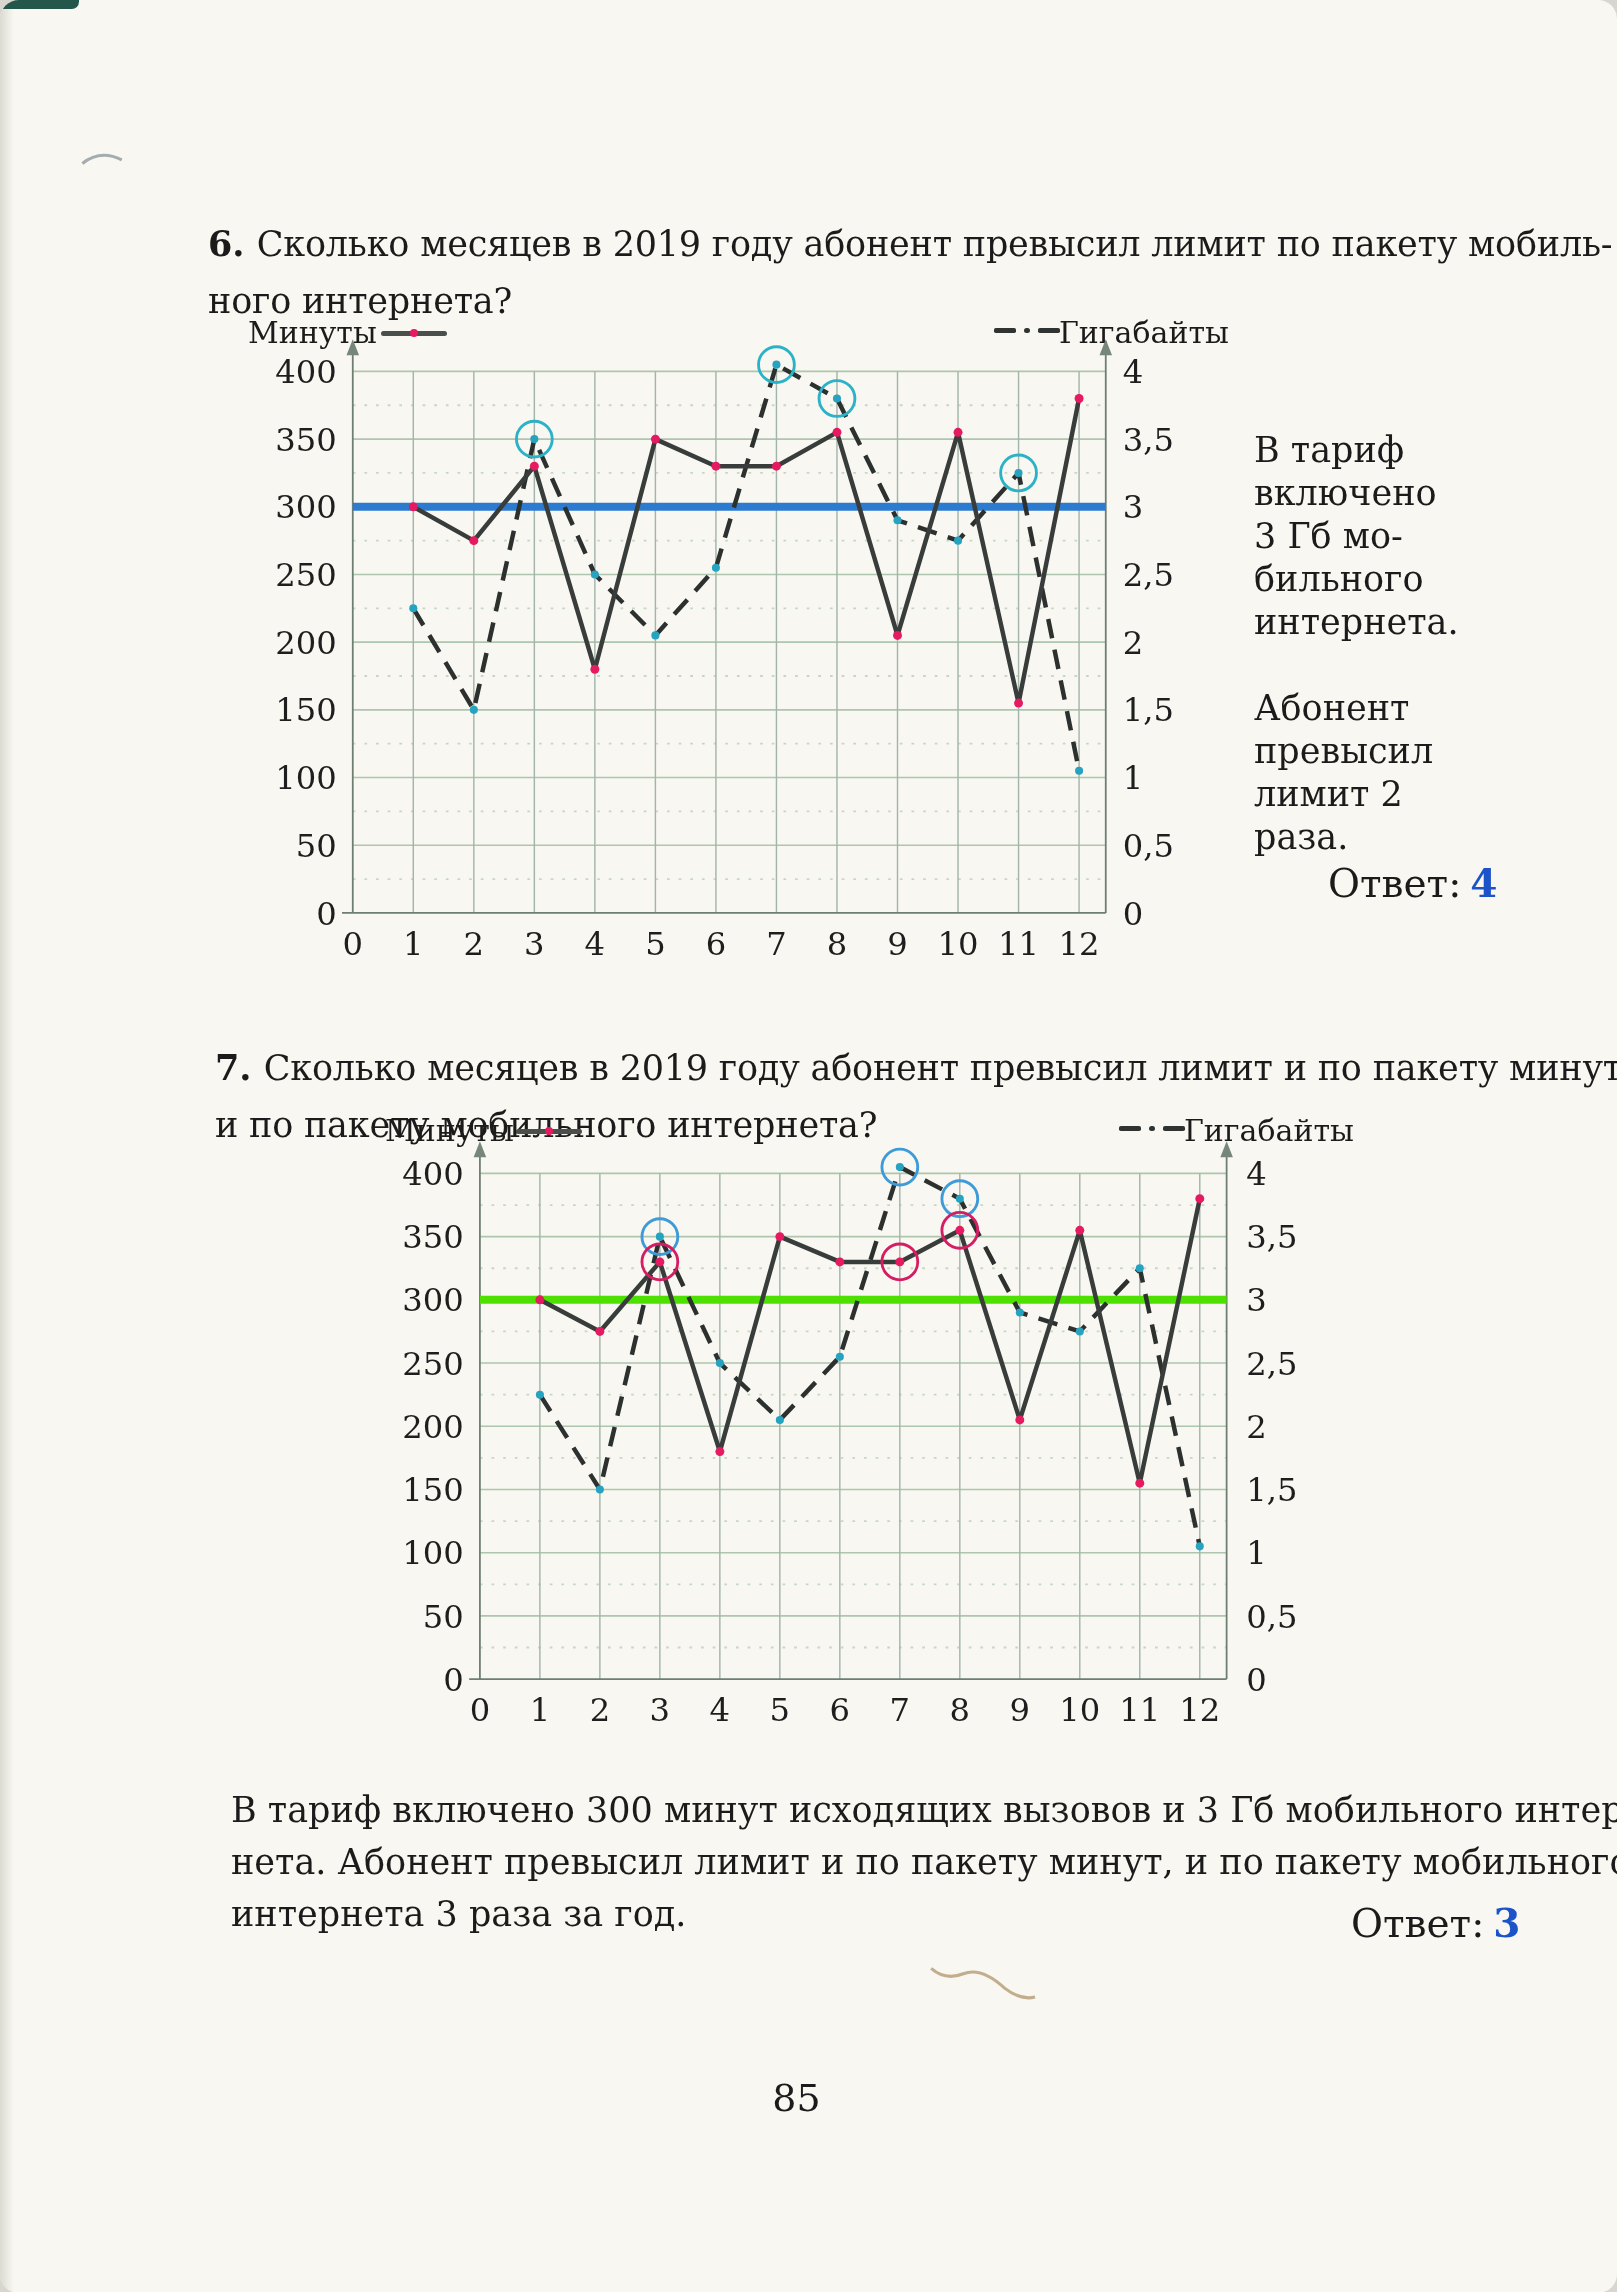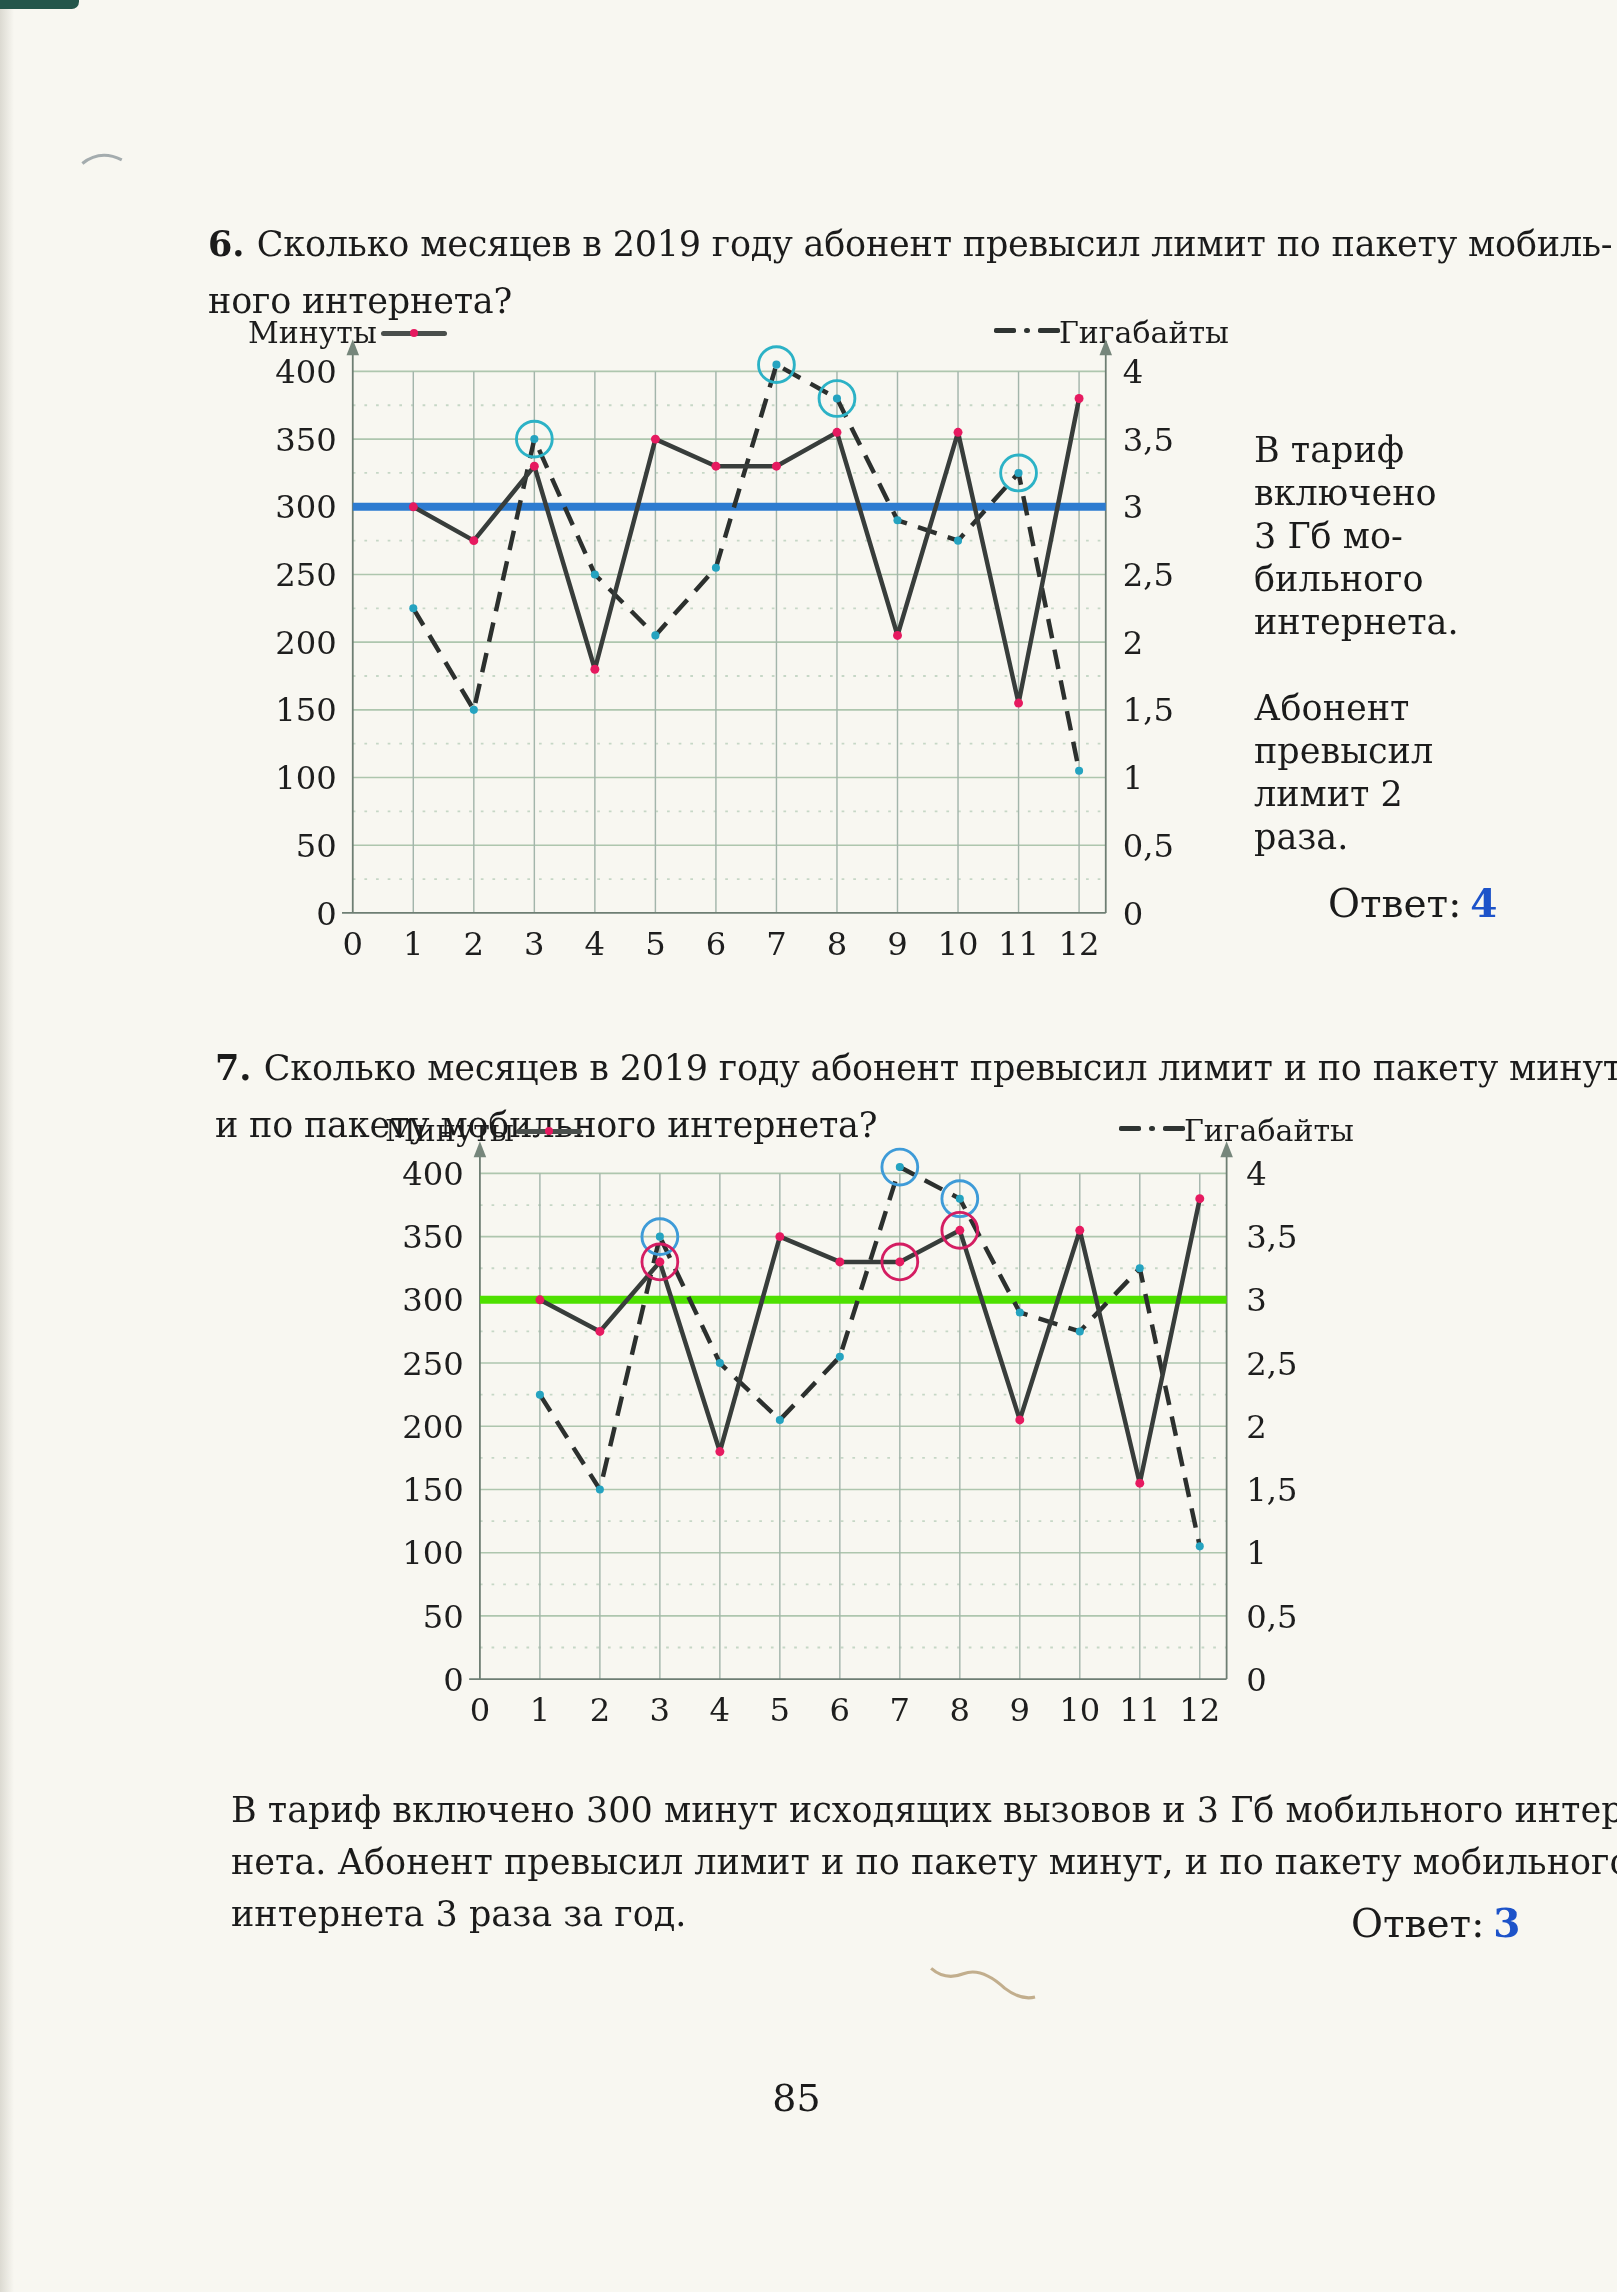--- a/index.html
+++ b/index.html
@@ -1,19 +1,19 @@
 <!DOCTYPE html>
 <html style="font-size:14.3px"><head>
 <meta charset="utf-8">
 <style>
   html,body{margin:0;padding:0;background:#d8d6cf;}
   .page{
     position:relative;width:1617px;height:2293px;margin:0 auto;
     background:#f8f7f1;overflow:hidden;
-    font-family:"DejaVu Serif", serif;color:#1b1b1b;
+    font-family:"DejaVu Serif", serif;color:#1b1b1b;border-radius:19px;
   }
   .edge-left{position:absolute;left:0;top:0;width:14.3px;height:100%;
     background:linear-gradient(90deg,#d2d0c7,#f8f7f1);opacity:.75;}
   .corner-mark{position:absolute;left:0;top:0;width:79px;height:9px;
     background:#24564b;border-radius:0 0 7.2px 0;}
   .qblock{position:absolute;font-size:35px;line-height:57px;letter-spacing:-0.2px;}
   .qline{white-space:nowrap;}
   .qnum{font-weight:bold;margin-right:12.5px;}
   .legend-label{position:absolute;font-weight:normal;font-size:30px;white-space:nowrap;}
   .swatch-min{position:absolute;width:66px;height:4.5px;background:#4a4f4c;border-radius:2.7px;}
@@ -173,21 +173,21 @@
       <div class="note-line">3 Гб мо-</div>
       <div class="note-line">бильного</div>
       <div class="note-line">интернета.</div>
       <div class="note-line">&nbsp;</div>
       <div class="note-line">Абонент</div>
       <div class="note-line">превысил</div>
       <div class="note-line">лимит 2</div>
       <div class="note-line">раза.</div>
     </div>
 
-  <div class="answer" style="left:1328px;top:880px;">
+  <div class="answer" style="left:1328px;top:860px;">
     <span>Ответ:</span><span class="val">4</span>
   </div>
 
   <div class="qblock" style="left:215px;top:1039px;">
     <div class="qline">
       <span class="qnum">7.</span><span>Сколько месяцев в 2019 году абонент превысил лимит и по пакету минут,</span>
     </div>
     <div class="qline">и по пакету мобильного интернета?</div>
   </div>
 

